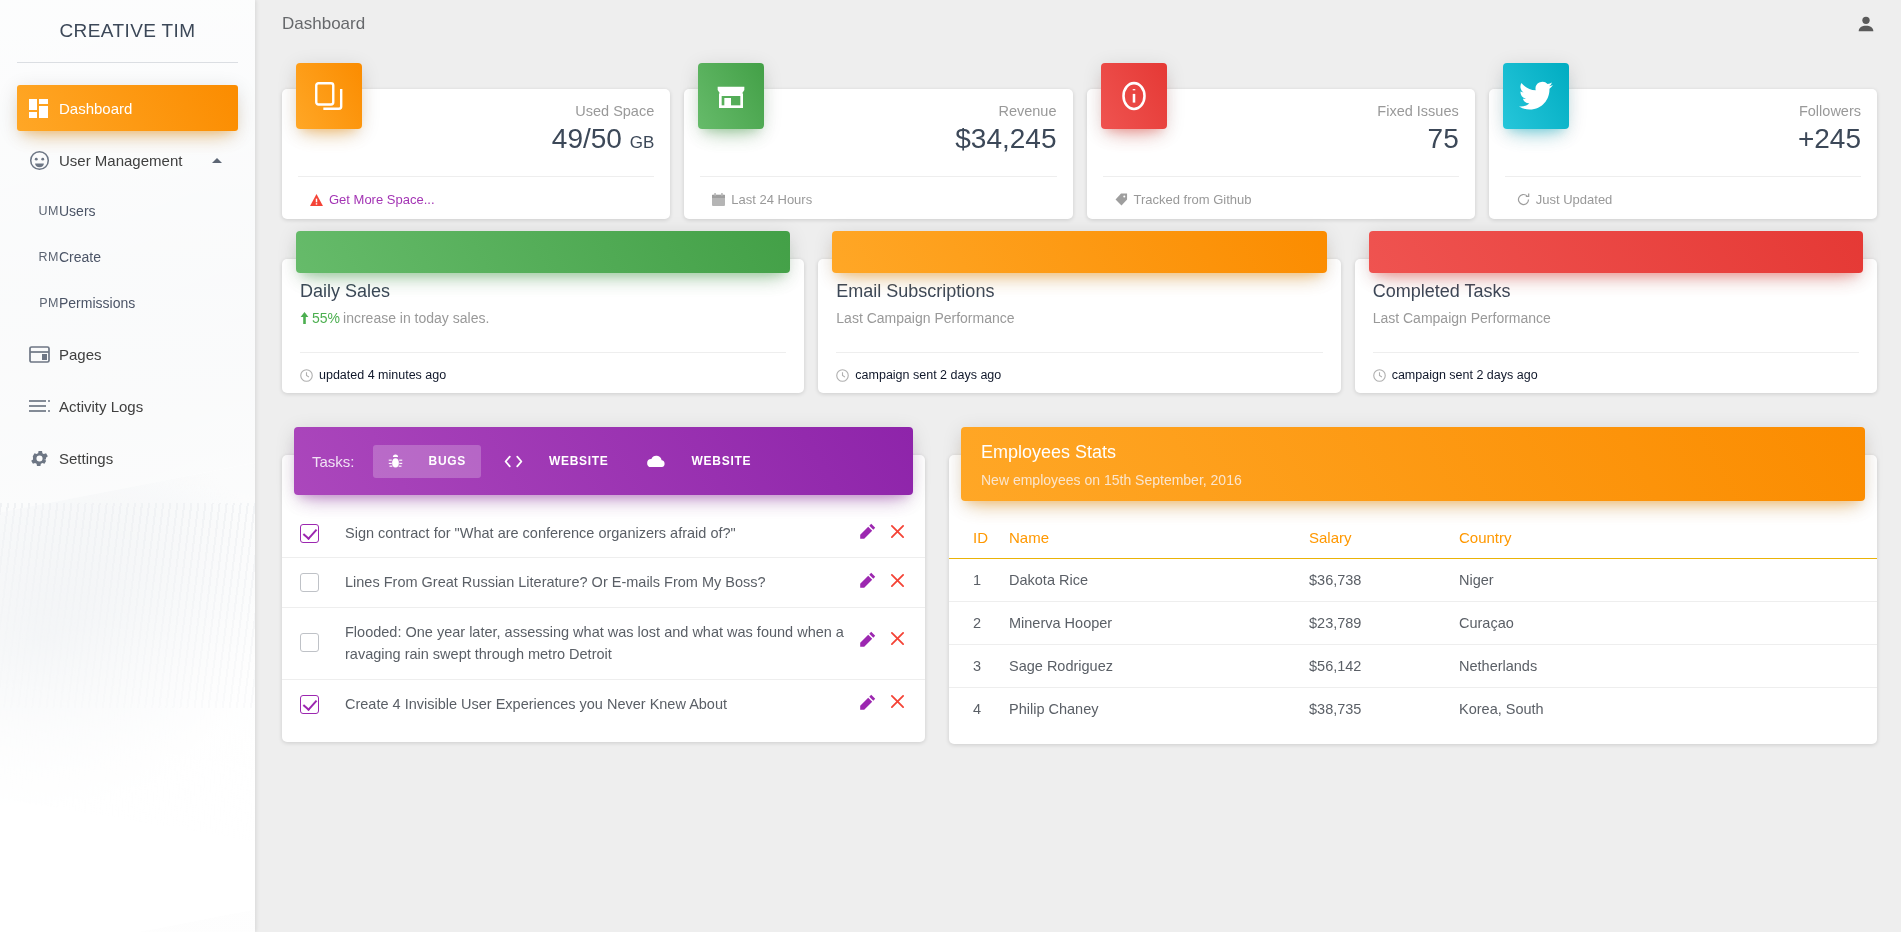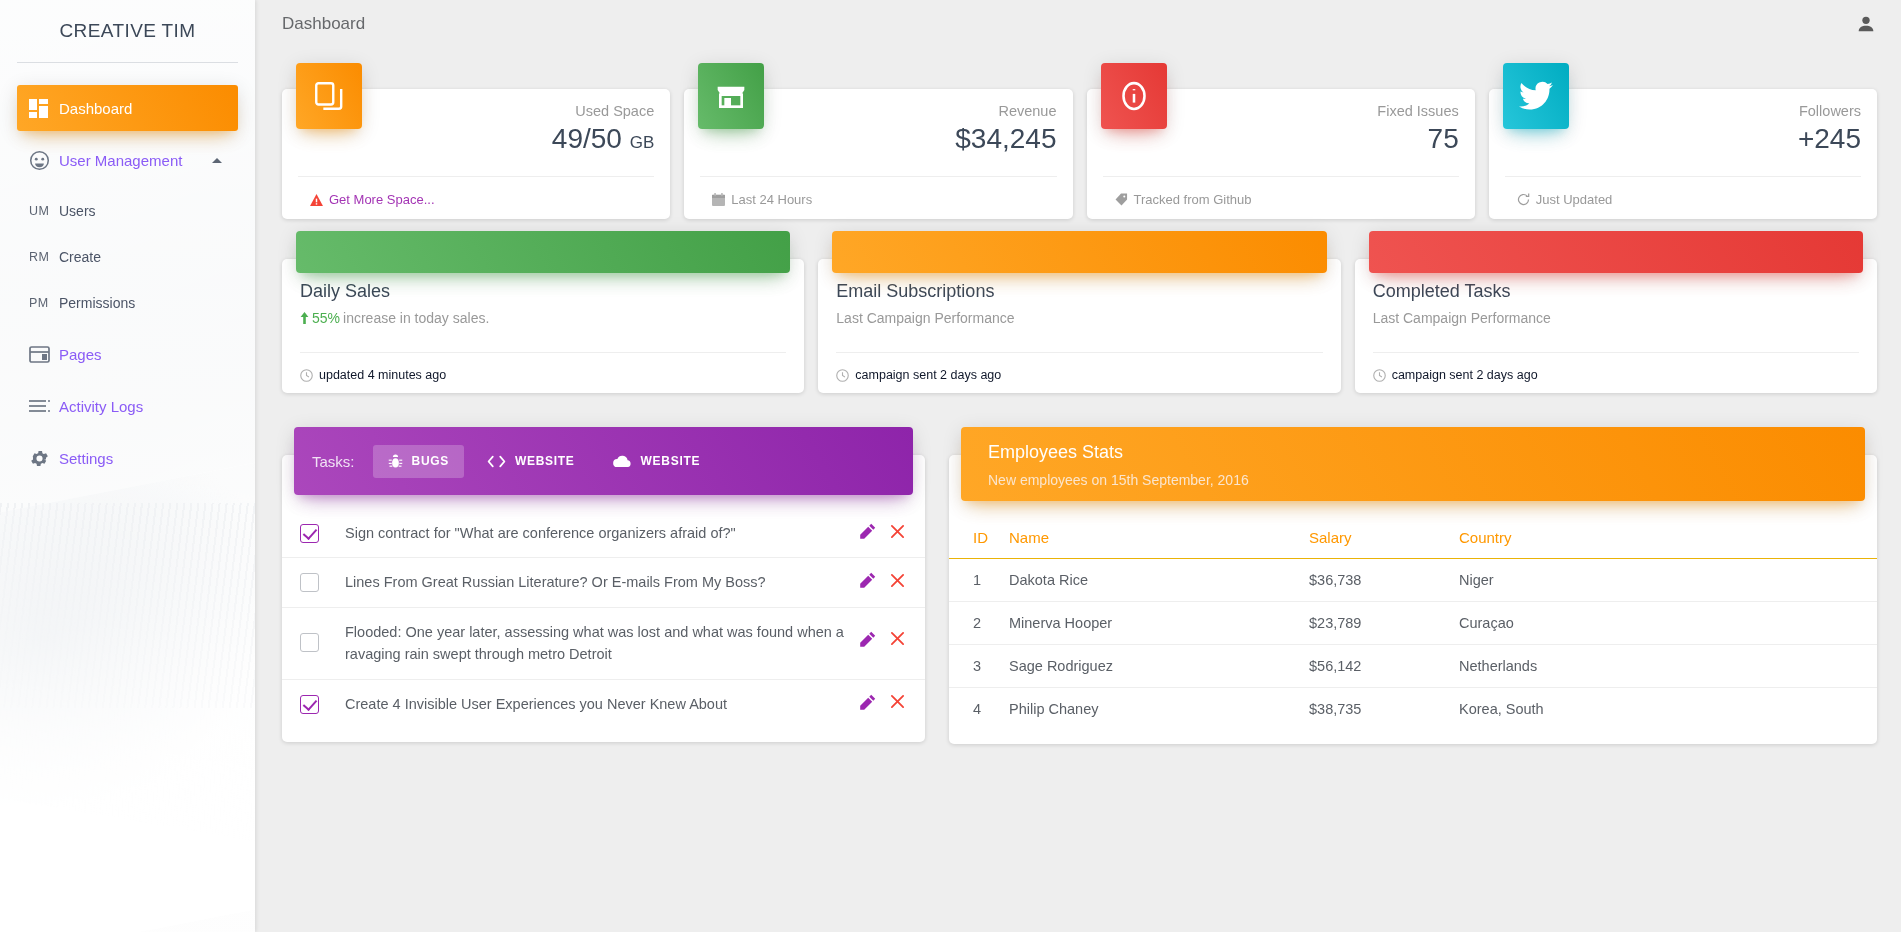--- a/index.html
+++ b/index.html
@@ -47,40 +47,40 @@
     height: 62px; display:flex; align-items:center; justify-content:center;
     font-size: 19px; color:#3c4858; letter-spacing:.4px;
   }
   .brand-divider { height:1px; background: rgba(180,186,195,.45); margin: 0 17px; }
 
   .nav { padding-top: 16px; }
   .nav-item {
     display:flex; align-items:center;
     height: 46px; margin: 6px 17px; padding: 0 12px;
     border-radius: 3px;
-    color:#8b5cf6; font-size:15px; cursor:pointer;
+    color:#404040; font-size:15px; cursor:pointer;
     position:relative;
   }
   .nav-item.active {
     background: linear-gradient(60deg,#ffa726,#fb8c00);
     color:#fff;
     box-shadow: 0 12px 20px -10px rgba(255,152,0,.45), 0 4px 20px 0 rgba(0,0,0,.12), 0 7px 8px -5px rgba(255,152,0,.2);
   }
   .nav-ico {
     width: 30px; display:flex; align-items:center; justify-content:flex-start;
     color:#6d7684; flex:0 0 30px;
   }
   .nav-item.active .nav-ico { color:#fff; }
   .nav-label { flex:1; white-space:nowrap; }
   .caret { width:0;height:0;border-left:5px solid transparent;border-right:5px solid transparent;border-bottom:5px solid #5d6674; margin-right:4px;}
 
   .sub-item {
     display:flex; align-items:center;
     height: 44px; margin: 2px 17px; padding: 0 12px;
-    color:#4b5466; font-size:14px; cursor:pointer; border-radius:3px;
+    color:#4b5466; font-size:14px; cursor:pointer; border-radius:3px;text-align:right;
   }
   .sub-code { width:30px; flex:0 0 30px; font-size:12.5px; color:#5c6472; letter-spacing:.5px;}
 
   
   .main { flex:1; height:932px; overflow:hidden; background:#eeeeee; position:relative; }
   .topbar {
     height: 47px; display:flex; align-items:center;
     padding: 0 24px 0 27px;
     background: #eeeeee;
   }
@@ -144,21 +144,21 @@
   .bottom-row { display:flex; gap:24px; margin-top: 34px; align-items:flex-start; }
   .tasks-card { width: 643px; flex:0 0 643px; background:#fff; border-radius:5px; box-shadow:0 1px 4px 0 rgba(0,0,0,.14); margin-top:28px; position:relative; padding-top:54px; padding-bottom:14px;}
   .tasks-head {
     position:absolute; left:12px; right:12px; top:-28px; height:68px;
     background:linear-gradient(60deg,#ab47bc,#8e24aa);
     border-radius:4px; display:flex; align-items:center; padding:0 18px; gap:8px;
     box-shadow:0 12px 20px -10px rgba(156,39,176,.45),0 4px 20px 0 rgba(0,0,0,.12),0 7px 8px -5px rgba(156,39,176,.2);
   }
   .tasks-label { color:#f1e2f5; font-size:15px; margin-right:10px; }
   .tab {
-    display:flex; align-items:center; gap:9px;
+    display:flex; align-items:center; gap:26px;
     padding: 9px 15px; border-radius:3px;
     color:#fff; font-size:12px; font-weight:bold; letter-spacing:.7px; cursor:pointer;
   }
   .tab.active { background: rgba(255,255,255,.22); }
 
   .task-row { display:flex; align-items:flex-start; padding: 13px 20px 13px 18px; border-bottom:1px solid #eeeeee; min-height:48px;}
   .task-row:last-child { border-bottom:none; }
   .cbx {
     width:19px;height:19px;flex:0 0 19px;border:1.6px solid #9c27b0;border-radius:3px;
     margin-top:2px; cursor:pointer; position:relative; background:#fff;
@@ -170,21 +170,21 @@
   }
   .task-text { flex:1; padding: 0 14px 0 26px; font-size:14.5px; color:#5a5f66; line-height:1.55; }
   .task-actions { display:flex; gap:14px; align-items:center; padding-top:1px;}
   .act { cursor:pointer; display:flex; align-items:center; }
 
   
   .emp-card { flex:1; background:#fff; border-radius:5px; box-shadow:0 1px 4px 0 rgba(0,0,0,.14); margin-top:28px; position:relative; padding-top:64px; padding-bottom:14px;}
   .emp-head{
     position:absolute; left:12px; right:12px; top:-28px; height:74px;
     background:linear-gradient(60deg,#ffa726,#fb8c00); border-radius:4px;
-    padding: 15px 27px;
+    padding: 15px 20px;
     box-shadow:0 12px 20px -10px rgba(255,152,0,.45),0 4px 20px 0 rgba(0,0,0,.12),0 7px 8px -5px rgba(255,152,0,.2);
   }
   .emp-title { color:#fff; font-size:18px; }
   .emp-sub { color:#fbe5cd; font-size:14px; margin-top:9px; }
   table.emp { width:100%; border-collapse:collapse; }
   table.emp th {
     text-align:left; font-weight:400; font-size:15px; color:#ff9800;
     padding: 10px 8px 12px 0; border-bottom:1px solid #eab308;
   }
   table.emp td { font-size:14.5px; color:#5a5f66; padding: 13px 8px 13px 0; border-bottom:1px solid #eeeeee; }

